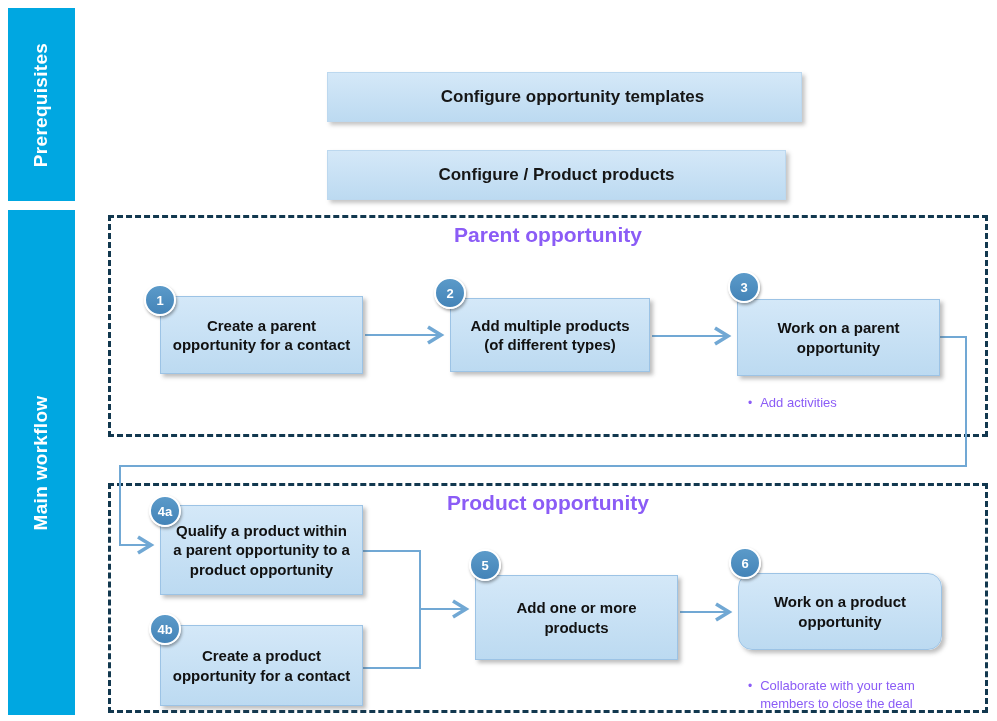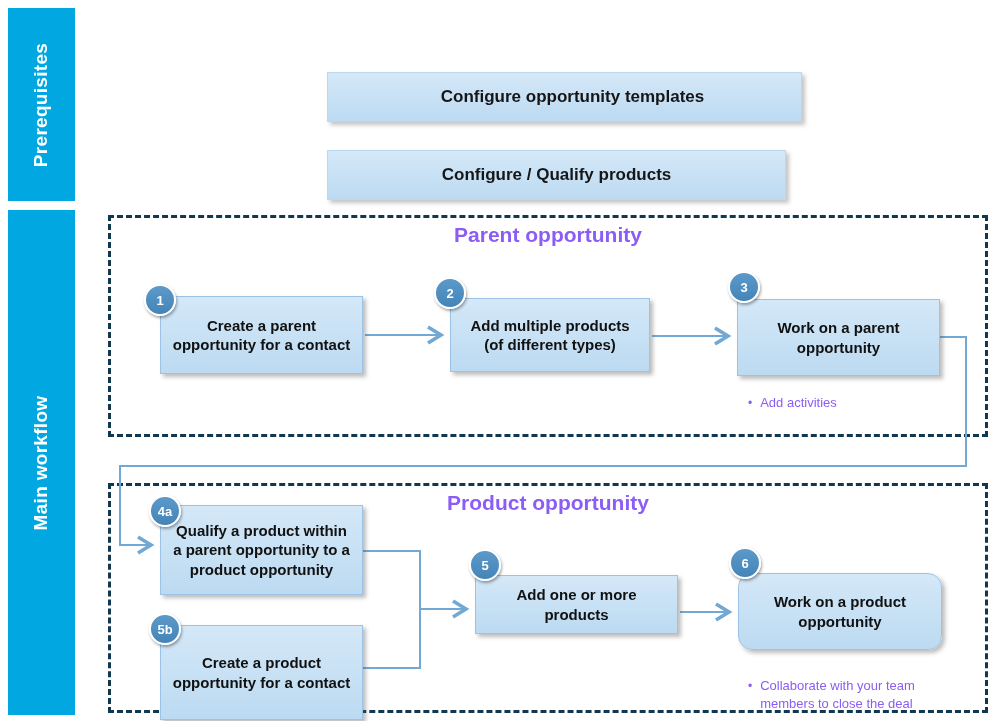--- a/index.html
+++ b/index.html
@@ -83,21 +83,21 @@
     <span>Prerequisites</span>
   </div>
   <div class="vband mainwf">
     <span>Main workflow</span>
   </div>
 
   <div class="prereq-bar" style="top:72px;padding-left:16px;">
     <span>Configure opportunity templates</span>
   </div>
   <div class="prereq-bar" style="top:150px;">
-    <span>Configure / Qualify products</span>
+    <span>Configure / Product products</span>
   </div>
 
   <div class="dash-box parent">
     <div class="section-title">Parent opportunity</div>
   </div>
   <div class="dash-box product">
     <div class="section-title">Product opportunity</div>
   </div>
 
   <svg class="connectors" viewBox="0 0 997 721">
@@ -120,35 +120,35 @@
   <div class="step" style="left:450px;top:298px;width:200px;height:74px;">
     <span>Add multiple products (of different types)</span>
   </div>
   <div class="step" style="left:737px;top:299px;width:203px;height:77px;">
     <span>Work on a parent opportunity</span>
   </div>
 
   <div class="step" style="left:160px;top:505px;width:203px;height:90px;">
     <span>Qualify a product within a parent opportunity to a product opportunity</span>
   </div>
-  <div class="step" style="left:160px;top:625px;width:203px;height:95px;">
+  <div class="step" style="left:160px;top:625px;width:203px;height:81px;">
     <span>Create a product opportunity for a contact</span>
   </div>
-  <div class="step" style="left:475px;top:575px;width:203px;height:59px;">
+  <div class="step" style="left:475px;top:575px;width:203px;height:85px;">
     <span>Add one or more products</span>
   </div>
   <div class="step" style="left:738px;top:573px;width:204px;height:77px;border-radius:14px;">
     <span>Work on a product opportunity</span>
   </div>
 
   <div class="numcircle" style="left:144px;top:284px;">1</div>
   <div class="numcircle" style="left:434px;top:277px;">2</div>
   <div class="numcircle" style="left:728px;top:271px;">3</div>
   <div class="numcircle" style="left:149px;top:495px;">4a</div>
-  <div class="numcircle" style="left:149px;top:613px;">5b</div>
+  <div class="numcircle" style="left:149px;top:613px;">4b</div>
   <div class="numcircle" style="left:469px;top:549px;">5</div>
   <div class="numcircle" style="left:729px;top:547px;">6</div>
 
   <div class="bullet" style="left:748px;top:394px;width:200px;">
     <span>Add activities</span>
   </div>
   <div class="bullet" style="left:748px;top:661px;width:170px;margin-top:16px;">
     <span>Collaborate with your team members to close the deal</span>
   </div>
 

